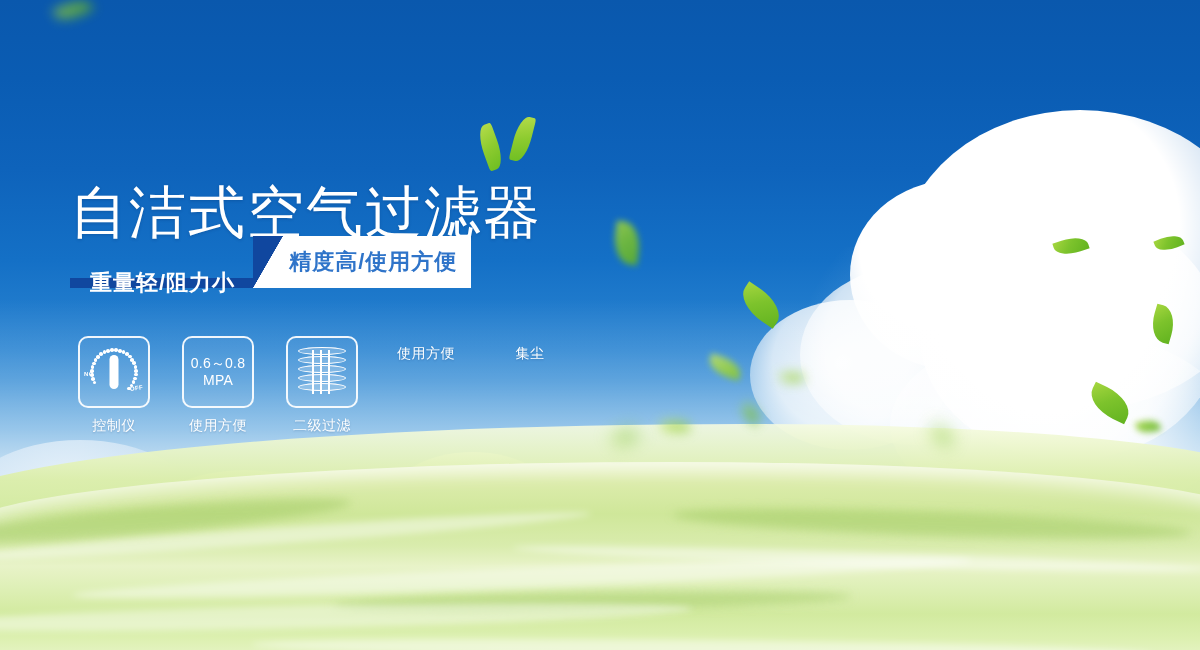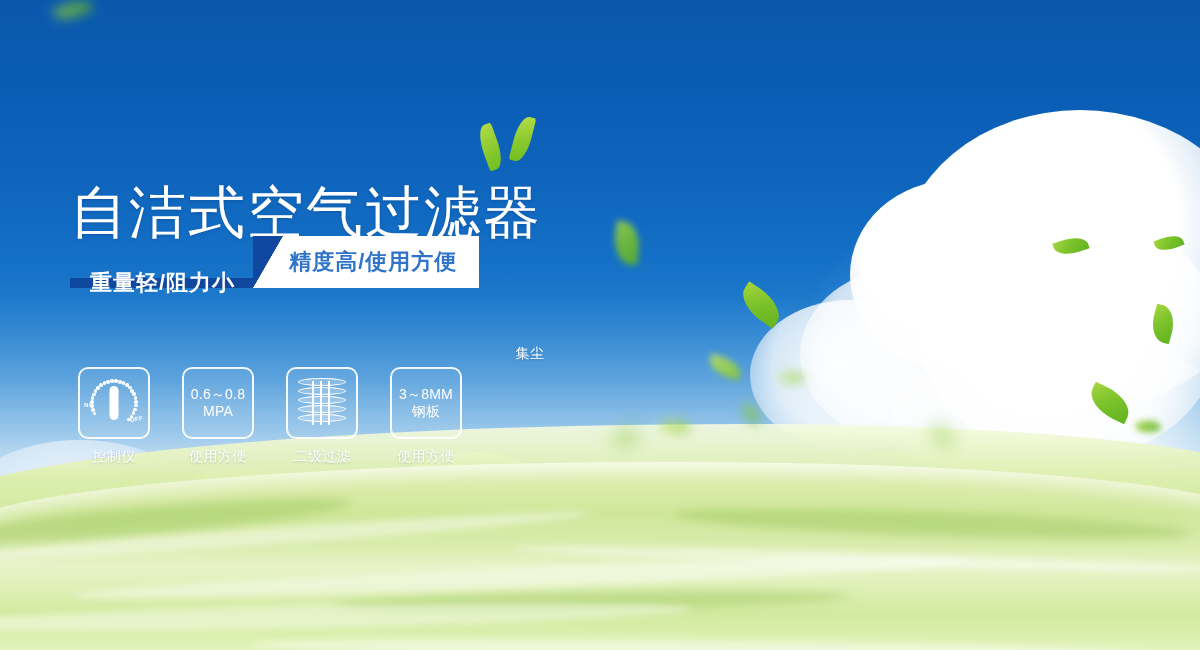--- a/index.html
+++ b/index.html
@@ -221,21 +221,21 @@
     width: 30px;
     background: linear-gradient(to bottom right, #10479f 49.6%, #ffffff 50.4%);
   }
   .tag-right {
     background: #ffffff;
     color: #2f74c9;
     font-size: 22px;
     font-weight: 700;
     display: flex;
     align-items: center;
-    padding: 0 22px 0 6px;
+    padding: 0 14px 0 6px;
     letter-spacing: 1px;
   }
 
   
   .features {
     position: absolute;
     left: 78px;
     top: 336px;
     display: flex;
     gap: 32px;
@@ -246,21 +246,20 @@
     height: 72px;
     border: 2px solid rgba(255,255,255,0.92);
     border-radius: 10px;
     background: rgba(255,255,255,0.06);
     position: relative;
     display: flex;
     flex-direction: column;
     align-items: center;
     justify-content: center;
     overflow: hidden;
-    margin-top: 31px;
   }
   .fbox .ftext {
     color: #ffffff;
     font-size: 14px;
     line-height: 1.25;
     text-align: center;
     font-weight: 400;
     letter-spacing: .2px;
   }
   .fbox .ftext .l2 { display: block; }
@@ -466,26 +465,20 @@
           <div class="ring" style="top:36px"></div>
           <div class="bar" style="left:14px"></div>
           <div class="bar" style="left:22px"></div>
           <div class="bar" style="left:30px"></div>
         </div>
       </div>
       <div class="flabel">二级过滤</div>
     </div>
 
     <div class="feature">
-      <div class="fbox">
-        <div class="ftext">
-          <span>3～8MM</span>
-          <span class="l2">钢板</span>
-        </div>
-      </div>
       <div class="flabel">使用方便</div>
     </div>
 
     <div class="feature">
       <div class="flabel">集尘</div>
     </div>
 
   </div>
 </div>
 

